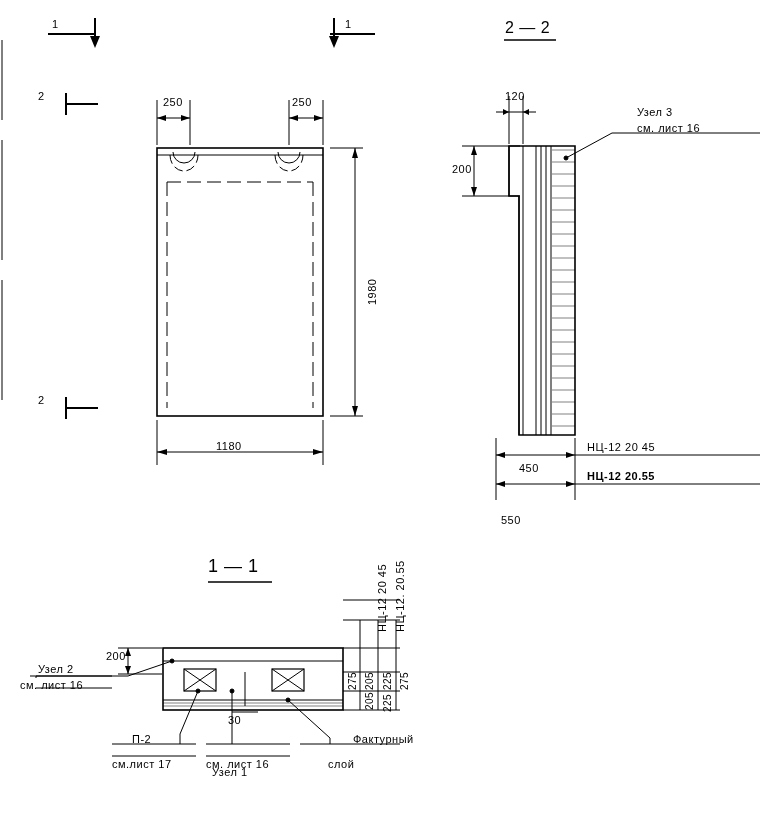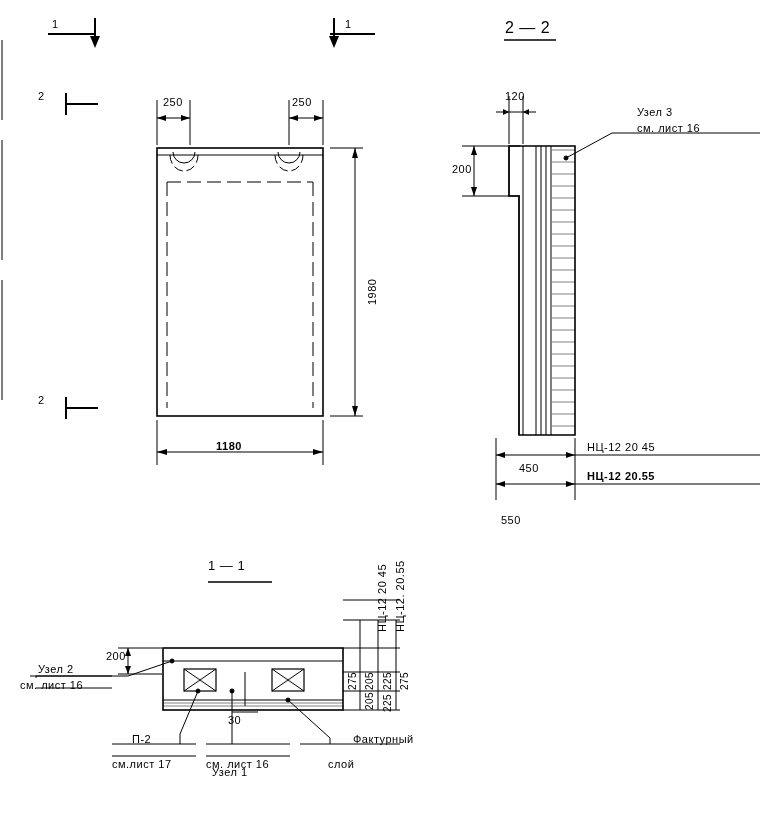--- a/index.html
+++ b/index.html
@@ -205,34 +205,34 @@
   </svg>
 
   <div class="lbl" style="left:52px;top:18px;">1</div>
   <div class="lbl" style="left:345px;top:18px;">1</div>
   <div class="lbl" style="left:38px;top:90px;">2</div>
   <div class="lbl" style="left:38px;top:394px;">2</div>
 
   <div class="lbl" style="left:163px;top:96px;">250</div>
   <div class="lbl" style="left:292px;top:96px;">250</div>
   <div class="lbl vert" style="left:366px;top:305px;">1980</div>
-  <div class="lbl" style="left:216px;top:440px;font-weight:bold;">1180</div>
+  <div class="lbl" style="left:216px;top:440px;">1180</div>
 
   <div class="lbl" style="left:505px;top:22px;font-size:16px;">2 — 2</div>
   <div class="lbl" style="left:505px;top:90px;">120</div>
   <div class="lbl" style="left:452px;top:163px;">200</div>
   <div class="lbl" style="left:637px;top:106px;">Узел 3</div>
   <div class="lbl" style="left:637px;top:122px;">см. лист 16</div>
 
   <div class="lbl" style="left:519px;top:462px;">450</div>
   <div class="lbl" style="left:501px;top:470px;margin-top:44px;">550</div>
   <div class="lbl" style="left:587px;top:441px;">НЦ-12 20 45</div>
   <div class="lbl" style="left:587px;top:470px;font-weight:bold;">НЦ-12 20.55</div>
 
-  <div class="lbl" style="left:208px;top:560px;font-size:13px;">1 — 1</div>
+  <div class="lbl" style="left:208px;top:560px;font-size:18px;">1 — 1</div>
   <div class="lbl" style="left:106px;top:650px;">200</div>
   <div class="lbl" style="left:228px;top:714px;">30</div>
 
   <div class="lbl vert" style="left:376px;top:632px;">НЦ-12 20 45</div>
   <div class="lbl vert" style="left:394px;top:632px;">НЦ-12. 20.55</div>
 
   <div class="lbl vert sm" style="left:364px;top:690px;">205</div>
   <div class="lbl vert sm" style="left:364px;top:710px;">205</div>
   <div class="lbl vert sm" style="left:347px;top:690px;">275</div>
   <div class="lbl vert sm" style="left:382px;top:690px;">225</div>

